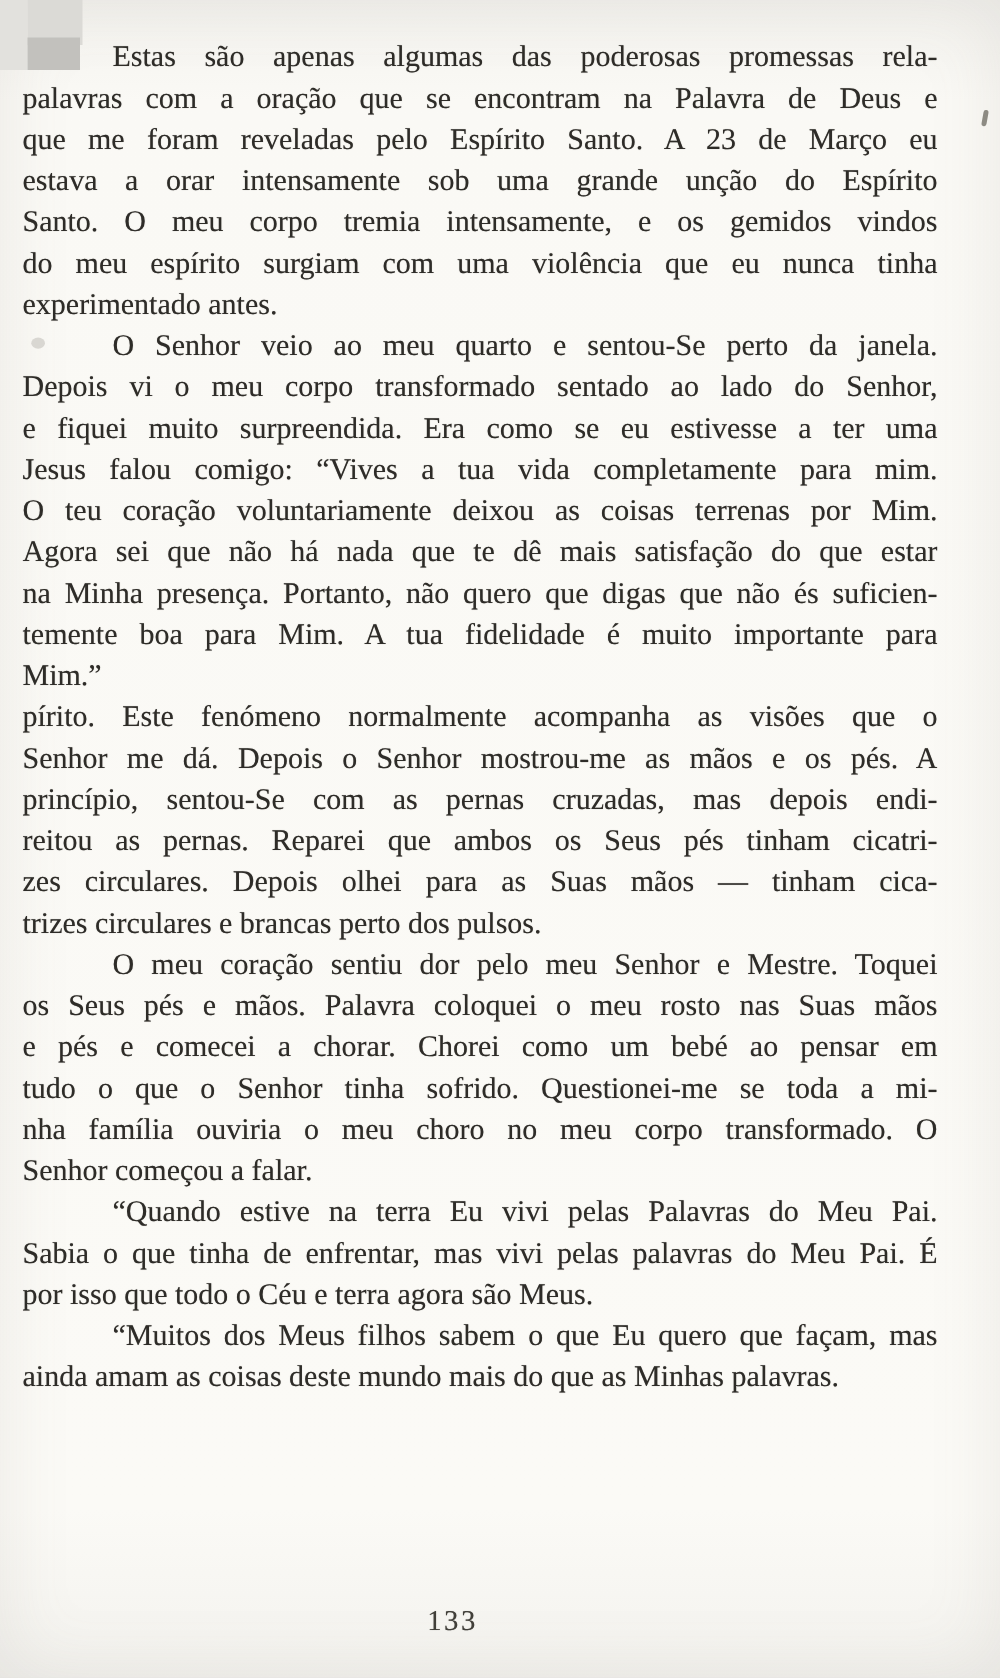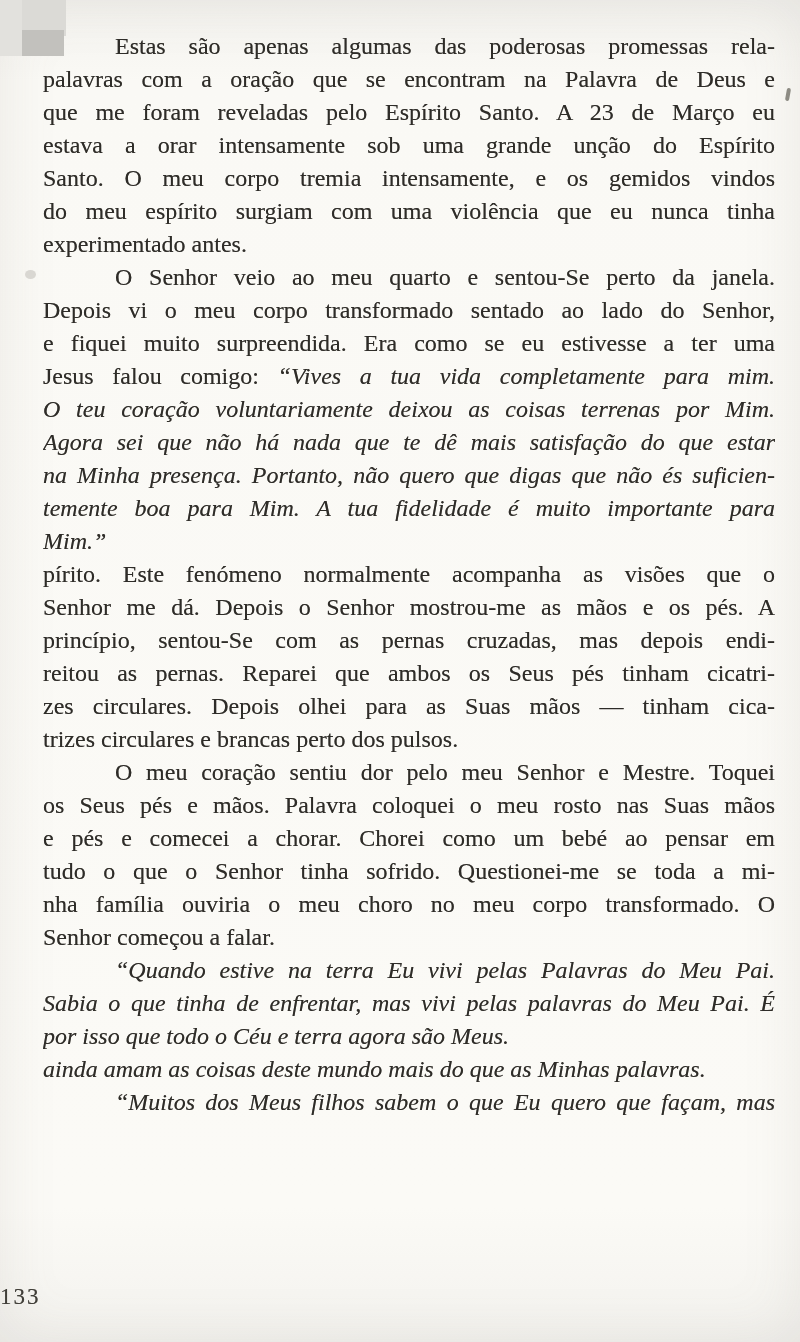--- a/index.html
+++ b/index.html
@@ -17,21 +17,21 @@
   .page {
     position: absolute;
     left: 0; top: 0;
     width: 800px;
     height: 1342px;
     background: linear-gradient(180deg, #f3f2ee 0%, #faf9f5 6%, #fbfaf6 90%, #f3f2ee 100%);
     box-shadow: inset 0 0 60px rgba(120,118,110,0.12);
   }
   .text-block {
     position: absolute;
-    left: 43px;
+    left: 18px;
     top: 30px;
     width: 732px;
     color: #2e2c28;
   }
   .line {
     font-size: 24px;
     line-height: 33px;
     height: 33px;
     overflow: hidden;
     text-align: justify;
@@ -39,28 +39,27 @@
     white-space: normal;
     text-shadow: 0 0 0.6px rgba(52,50,44,0.55);
   }
   .line.last {
     text-align-last: left;
   }
   .line.indent {
     text-indent: 72px;
   }
   .italic {
-    font-style: italic;
   }
   .page-number {
     position: absolute;
     top: 1284px;
     left: 0;
     width: 724px;
-    text-align: left;
+    text-align: center;
     font-size: 23px;
     letter-spacing: 2px;
     color: #413f39;
     text-shadow: 0 0 0.6px rgba(52,50,44,0.5);
   }
   
   .corner-a {
     position: absolute; left: 0; top: 0;
     width: 22px; height: 56px;
     background: #e2e1dd;
@@ -135,19 +134,19 @@
         <div class="line"><span>tudo o que o Senhor tinha sofrido. Questionei-me se toda a mi-</span></div>
         <div class="line"><span>nha família ouviria o meu choro no meu corpo transformado. O</span></div>
         <div class="line last"><span>Senhor começou a falar.</span></div>
       </div>
       <div>
         <div class="line indent"><span class="italic">“Quando estive na terra Eu vivi pelas Palavras do Meu Pai.</span></div>
         <div class="line"><span class="italic">Sabia o que tinha de enfrentar, mas vivi pelas palavras do Meu Pai. É</span></div>
         <div class="line last"><span class="italic">por isso que todo o Céu e terra agora são Meus.</span></div>
       </div>
       <div>
+        <div class="line indent"><span class="italic">“Muitos dos Meus filhos sabem o que Eu quero que façam, mas</span></div>
         <div class="line last"><span class="italic">ainda amam as coisas deste mundo mais do que as Minhas palavras.</span></div>
-        <div class="line indent"><span class="italic">“Muitos dos Meus filhos sabem o que Eu quero que façam, mas</span></div>
       </div>
     </div>
 
   <div class="page-number">133</div>
 </div>
 
 </body></html>

